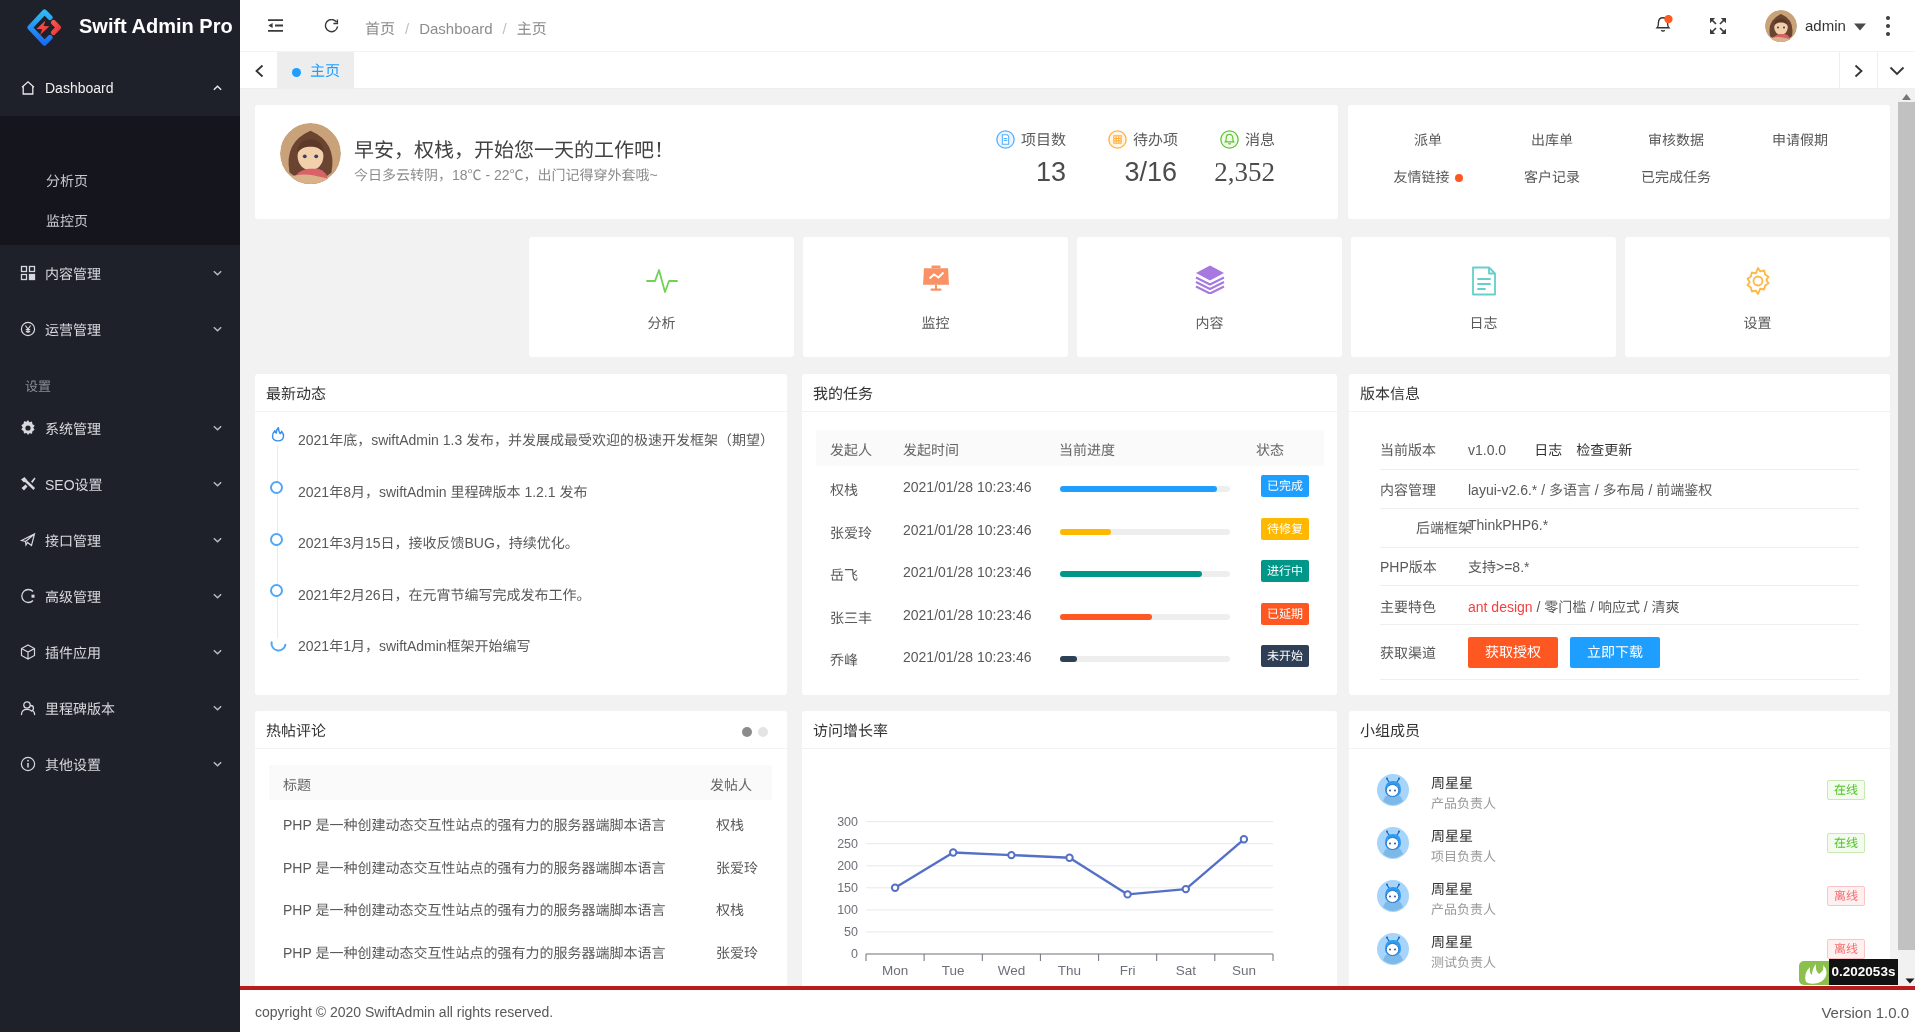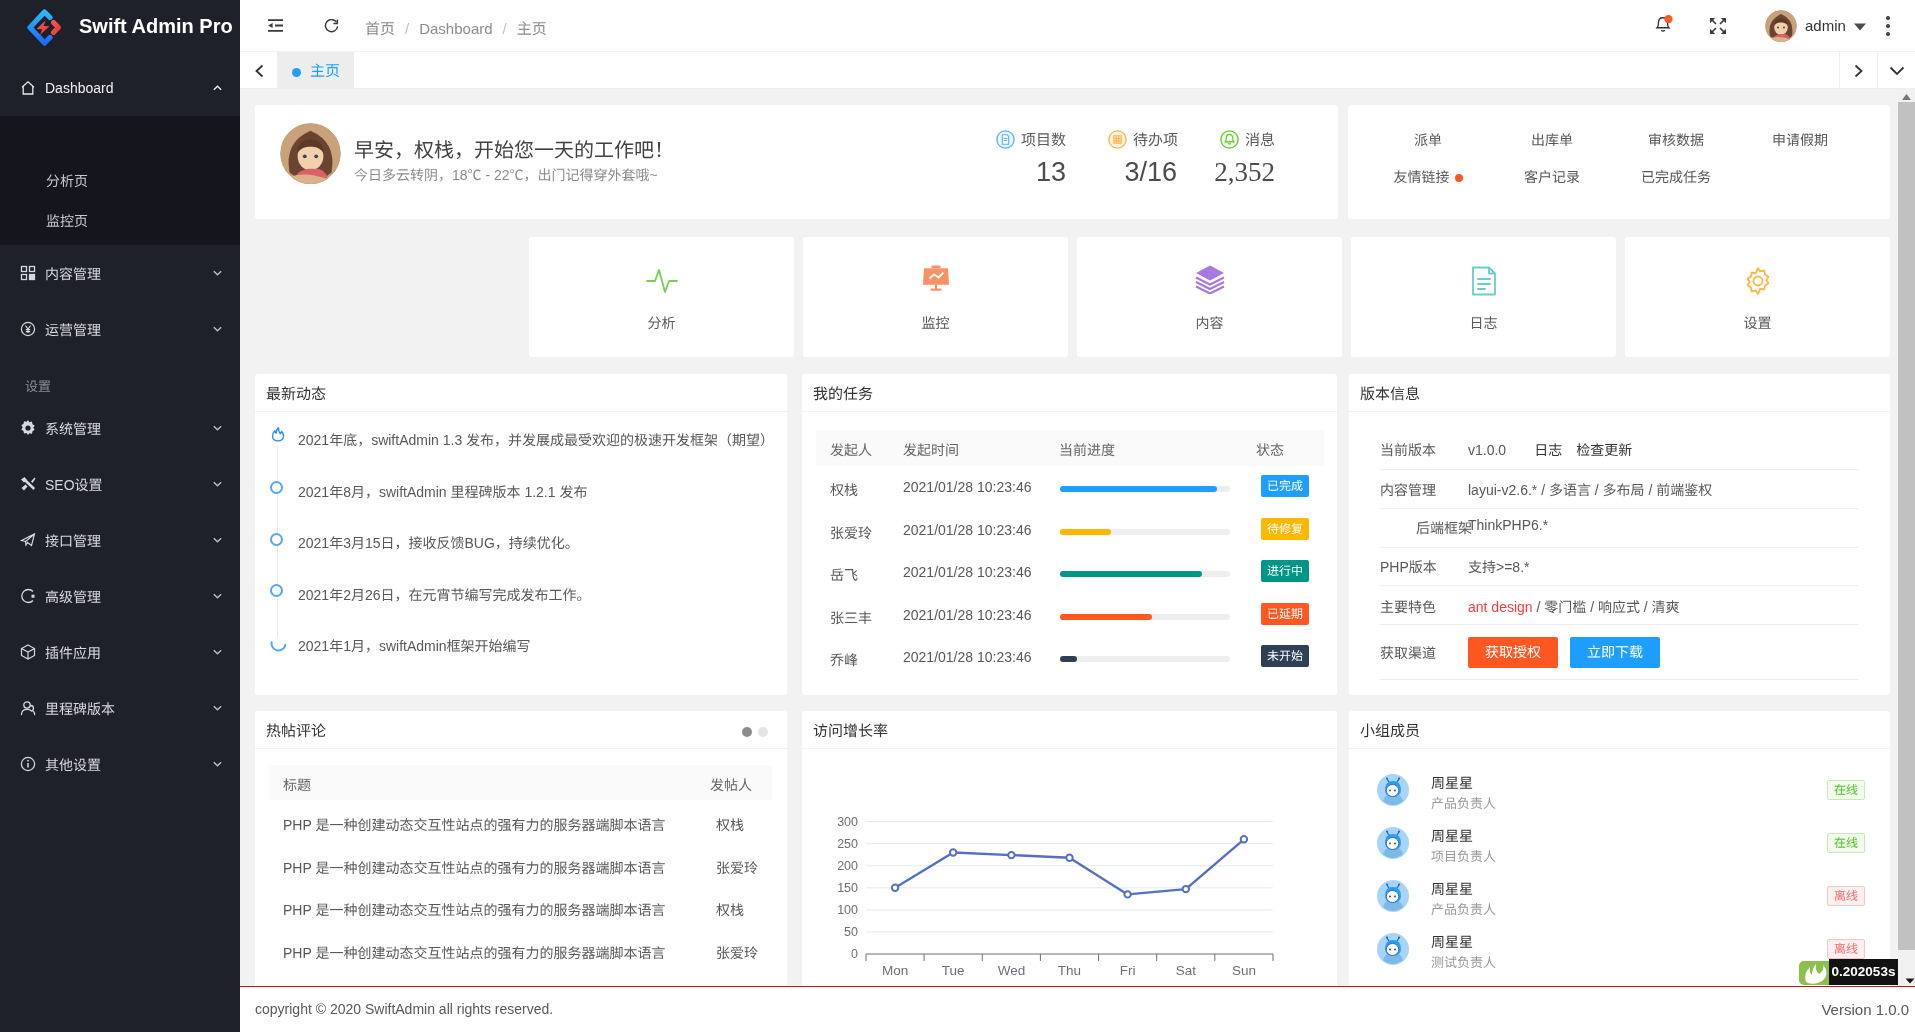--- a/index.html
+++ b/index.html
@@ -52,21 +52,21 @@
   .prog i { position:absolute; left:0; top:0; height:6px; border-radius:3px; display:block; }
   .badge { position:absolute; width:48px; height:22px; border-radius:2px; color:#fff; font-size:12px; text-align:center; line-height:22px; }
   
   .vrow-line { position:absolute; left:1380px; width:479px; border-bottom:1px solid #eee; }
   .btn { position:absolute; width:90px; height:31px; border-radius:2px; color:#fff; font-size:14px; text-align:center; line-height:31px; }
   
   .mem-badge { position:absolute; left:478px; width:38px; height:20px; border-radius:2px; font-size:12px; text-align:center; line-height:18px; }
   .b-on { background:#f2fbed; border:1px solid #c8e9b2; color:#4cc425; }
   .b-off { background:#fef0f0; border:1px solid #fbc4c4; color:#f56c6c; }
   
-  #footer { position:absolute; left:240px; top:986px; width:1675px; height:46px; background:#fff; border-top:1px solid #b91c1c; z-index:6; }
+  #footer { position:absolute; left:240px; top:986px; width:1675px; height:46px; background:#fff; border-top:4px solid #b91c1c; z-index:6; }
   #footer .l { position:absolute; left:15px; top:14px; font-size:14px; color:#595959; }
   #footer .r { position:absolute; right:6px; top:14px; font-size:15px; color:#595959; }
   
   #vscroll { position:absolute; left:1898px; top:89px; width:17px; height:897px; background:#f1f1f1; z-index:5; }
   #vscroll .thumb { position:absolute; left:0; top:13px; width:17px; height:848px; background:#c1c1c1; }
   
   #dbg { position:absolute; left:1799px; top:959px; z-index:7; }
 </style>
 </head>
 <body>

